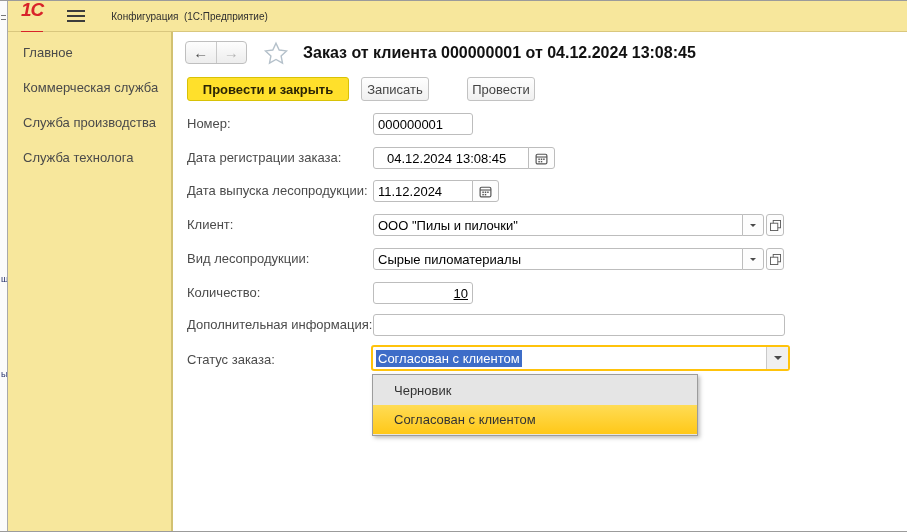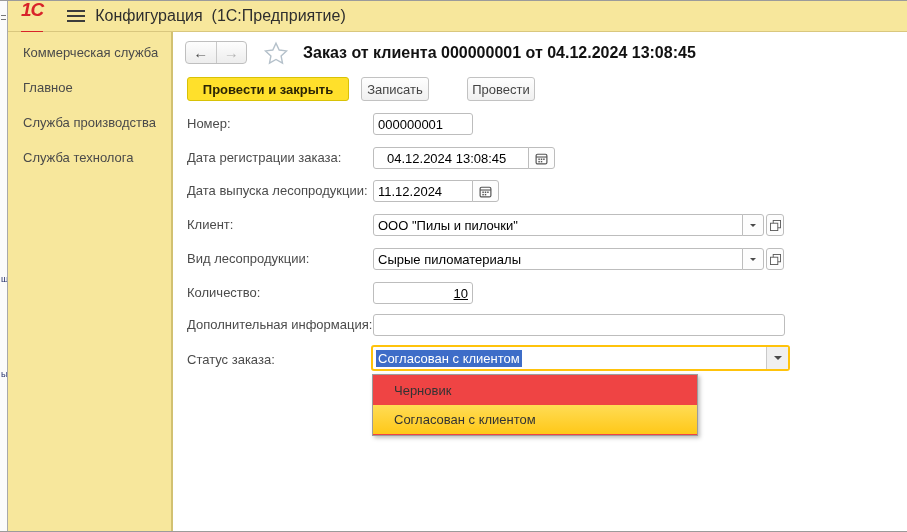--- a/index.html
+++ b/index.html
@@ -15,21 +15,21 @@
   .frag{position:absolute;left:1px;font-size:9px;color:#25306b;white-space:nowrap;}
   .frag-bar{position:absolute;left:1px;width:5px;height:1px;background:#777;}
 
   
   .topbar{position:absolute;left:8px;top:0;right:0;height:31px;background:#f7e79c;
     border-bottom:1px solid #d9c77e;display:flex;align-items:center;box-sizing:border-box;}
   .logo{color:#d8232a;font-weight:bold;font-style:italic;font-size:19px;margin-left:13px;
     letter-spacing:-1px;line-height:1;border-bottom:2px solid #d8232a;padding-bottom:12px;}
   .menu-icon{margin-left:24px;width:18px;display:flex;flex-direction:column;gap:3px;cursor:pointer;}
   .menu-icon i{display:block;height:2px;background:#3c3c3c;}
-  .app-title{margin-left:10px;font-size:16px;color:#2e2e2e;white-space:pre;text-align:right;}
+  .app-title{margin-left:26px;font-size:10px;color:#2e2e2e;white-space:pre;text-align:right;}
 
   
   .sidebar{position:absolute;left:8px;top:31px;width:165px;bottom:0;background:#f7e79c;
     border-right:2px solid #d2c171;box-sizing:border-box;}
   .side-item{height:35px;line-height:35px;padding-left:15px;font-size:13px;color:#4a4a4a;cursor:pointer;}
   .sidebar .side-item:first-child{margin-top:3px;}
 
   
   .main{position:absolute;left:175px;top:31px;right:0;bottom:0;background:#fff;}
 
@@ -72,21 +72,21 @@
 
   
   .status-ctl{position:absolute;left:371px;top:344px;width:419px;height:26px;box-sizing:border-box;
     border:2px solid #ffc30b;border-radius:3px;background:#fff;display:flex;align-items:stretch;}
   .status-text{flex:1;display:flex;align-items:center;padding-left:3px;font-size:13px;overflow:hidden;}
   .status-sel{background:#3e6dc8;color:#fff;padding:1px 2px;white-space:nowrap;}
   .status-dd{width:21px;background:#f0f0f0;border-left:1px solid #c9c9c9;display:flex;
     align-items:center;justify-content:center;cursor:pointer;}
 
   
-  .ddlist{position:absolute;left:372px;top:373px;width:324px;background:#ef4444;
+  .ddlist{position:absolute;left:372px;top:373px;width:324px;background:#e5e5e5;
     border:1px solid #9c9c9c;box-shadow:2px 2px 4px rgba(0,0,0,0.25);z-index:10;padding:1px 0;}
   .dd-item{height:29px;line-height:29px;padding-left:21px;font-size:13px;color:#333;cursor:pointer;white-space:nowrap;}
   .dd-item.selected{background:linear-gradient(#ffdc55,#ffc818);}
 
   .qty{text-align:right;}
   svg{display:block;}
 </style>
 </head>
 <body>
 
@@ -103,22 +103,22 @@
     <span class="logo">1С</span>
     <div class="menu-icon">
         <i></i>
         <i></i>
         <i></i>
       </div>
     <span class="app-title">Конфигурация  (1С:Предприятие)</span>
   </div>
 
   <div class="sidebar">
+    <div class="side-item">Главное</div>
     <div class="side-item">Коммерческая служба</div>
-    <div class="side-item">Главное</div>
     <div class="side-item">Служба производства</div>
     <div class="side-item">Служба технолога</div>
   </div>
 
   <div class="main"></div>
 
   <div class="navgroup">
     <div class="half back">←</div>
     <div class="half fwd">→</div>
   </div>

